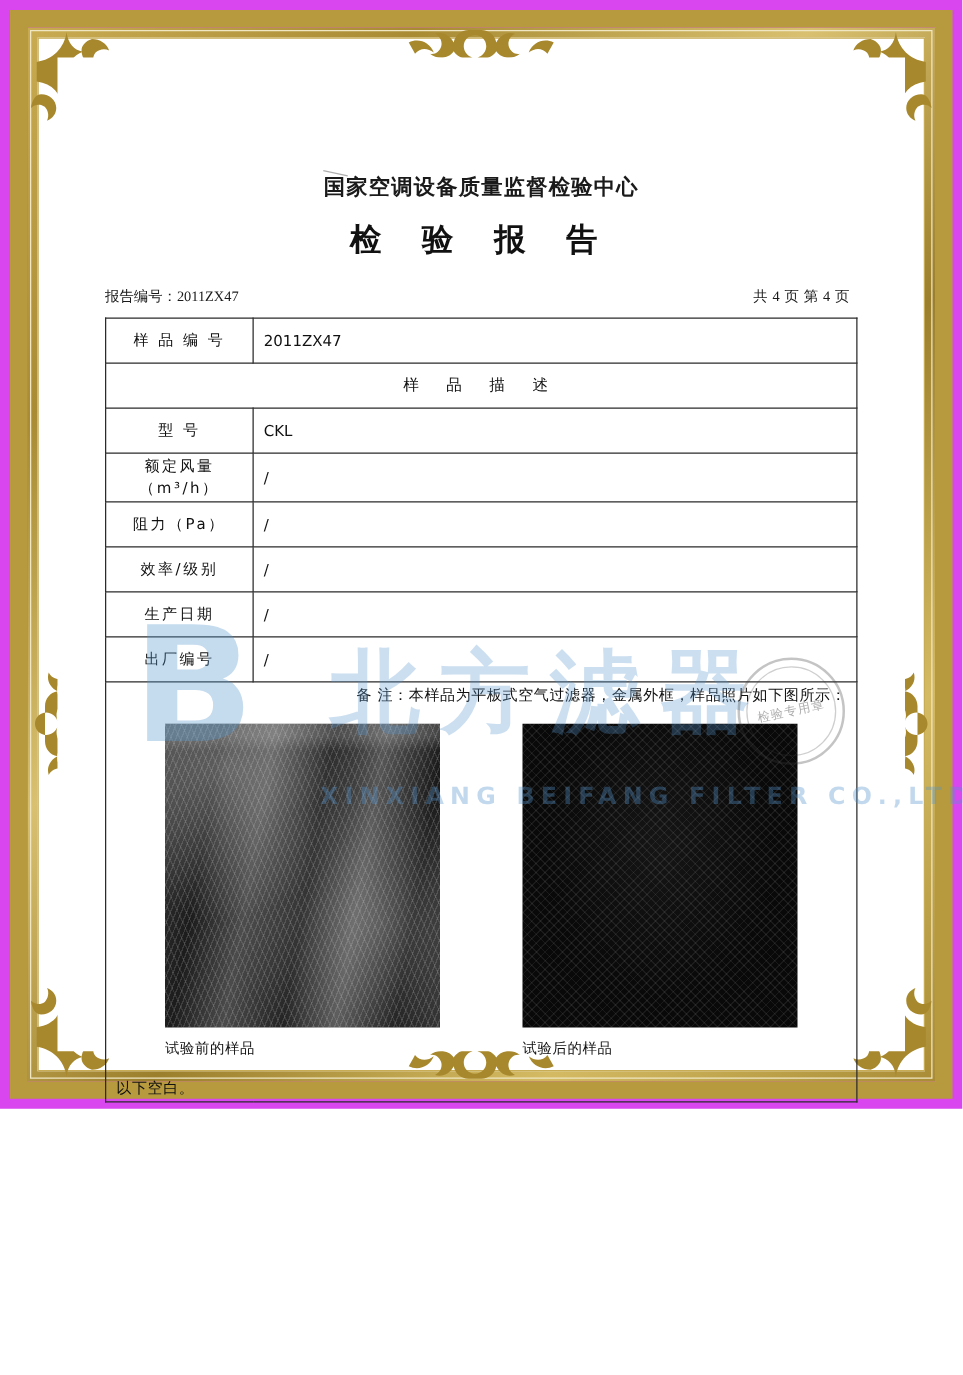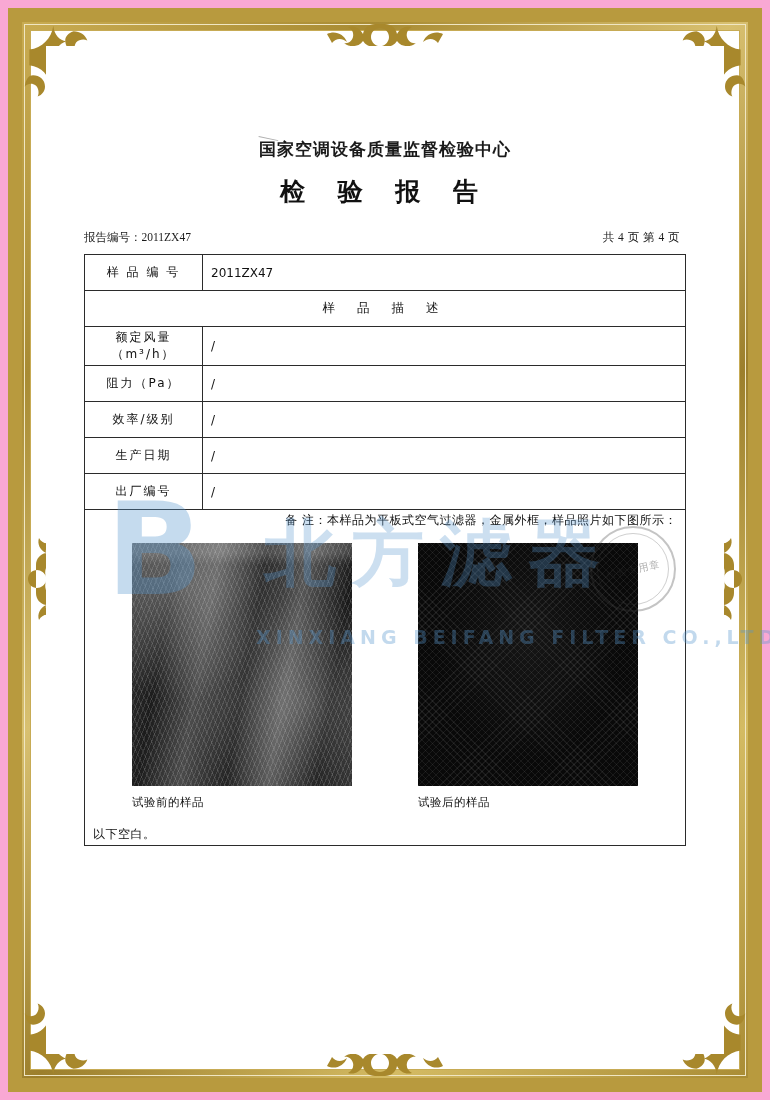--- a/index.html
+++ b/index.html
@@ -4,23 +4,23 @@
 <style>
   * { box-sizing: border-box; }
   html, body {
     margin: 0; padding: 0;
     width: 770px; height: 1100px;
     background: #ffffff;
     font-family: "Liberation Serif", serif;
   }
   #page {
     position: relative;
-    width: 770px; height: 1100px;
+    width: 770px; height: 887px;
     overflow: hidden;
-    background: #f9a8d4;
+    background: #d946ef;
   }
 
   
   .border-outer {
     position: absolute;
     left: 8px; top: 8px; right: 8px; bottom: 8px;
     border: 14px solid #b89a3e;
     background:
       linear-gradient(135deg, #c9ac52 0%, #a88b33 20%, #d8c070 40%, #9c7f2c 60%, #d4bb63 80%, #a98c35 100%);
     padding: 0;
@@ -362,20 +362,24 @@
 
     <div class="tbl-wrap">
       <table class="report">
         <tbody>
           <tr>
             <td class="label">样 品 编 号</td>
             <td class="value">2011ZX47</td>
           </tr>
           <tr>
             <td class="section" colspan="2">样  品  描  述</td>
+          </tr>
+          <tr>
+            <td class="label">型  号</td>
+            <td class="value">CKL</td>
           </tr>
           <tr>
             <td class="label">额定风量（m³/h）</td>
             <td class="value">/</td>
           </tr>
           <tr>
             <td class="label">阻力（Pa）</td>
             <td class="value">/</td>
           </tr>
           <tr>

